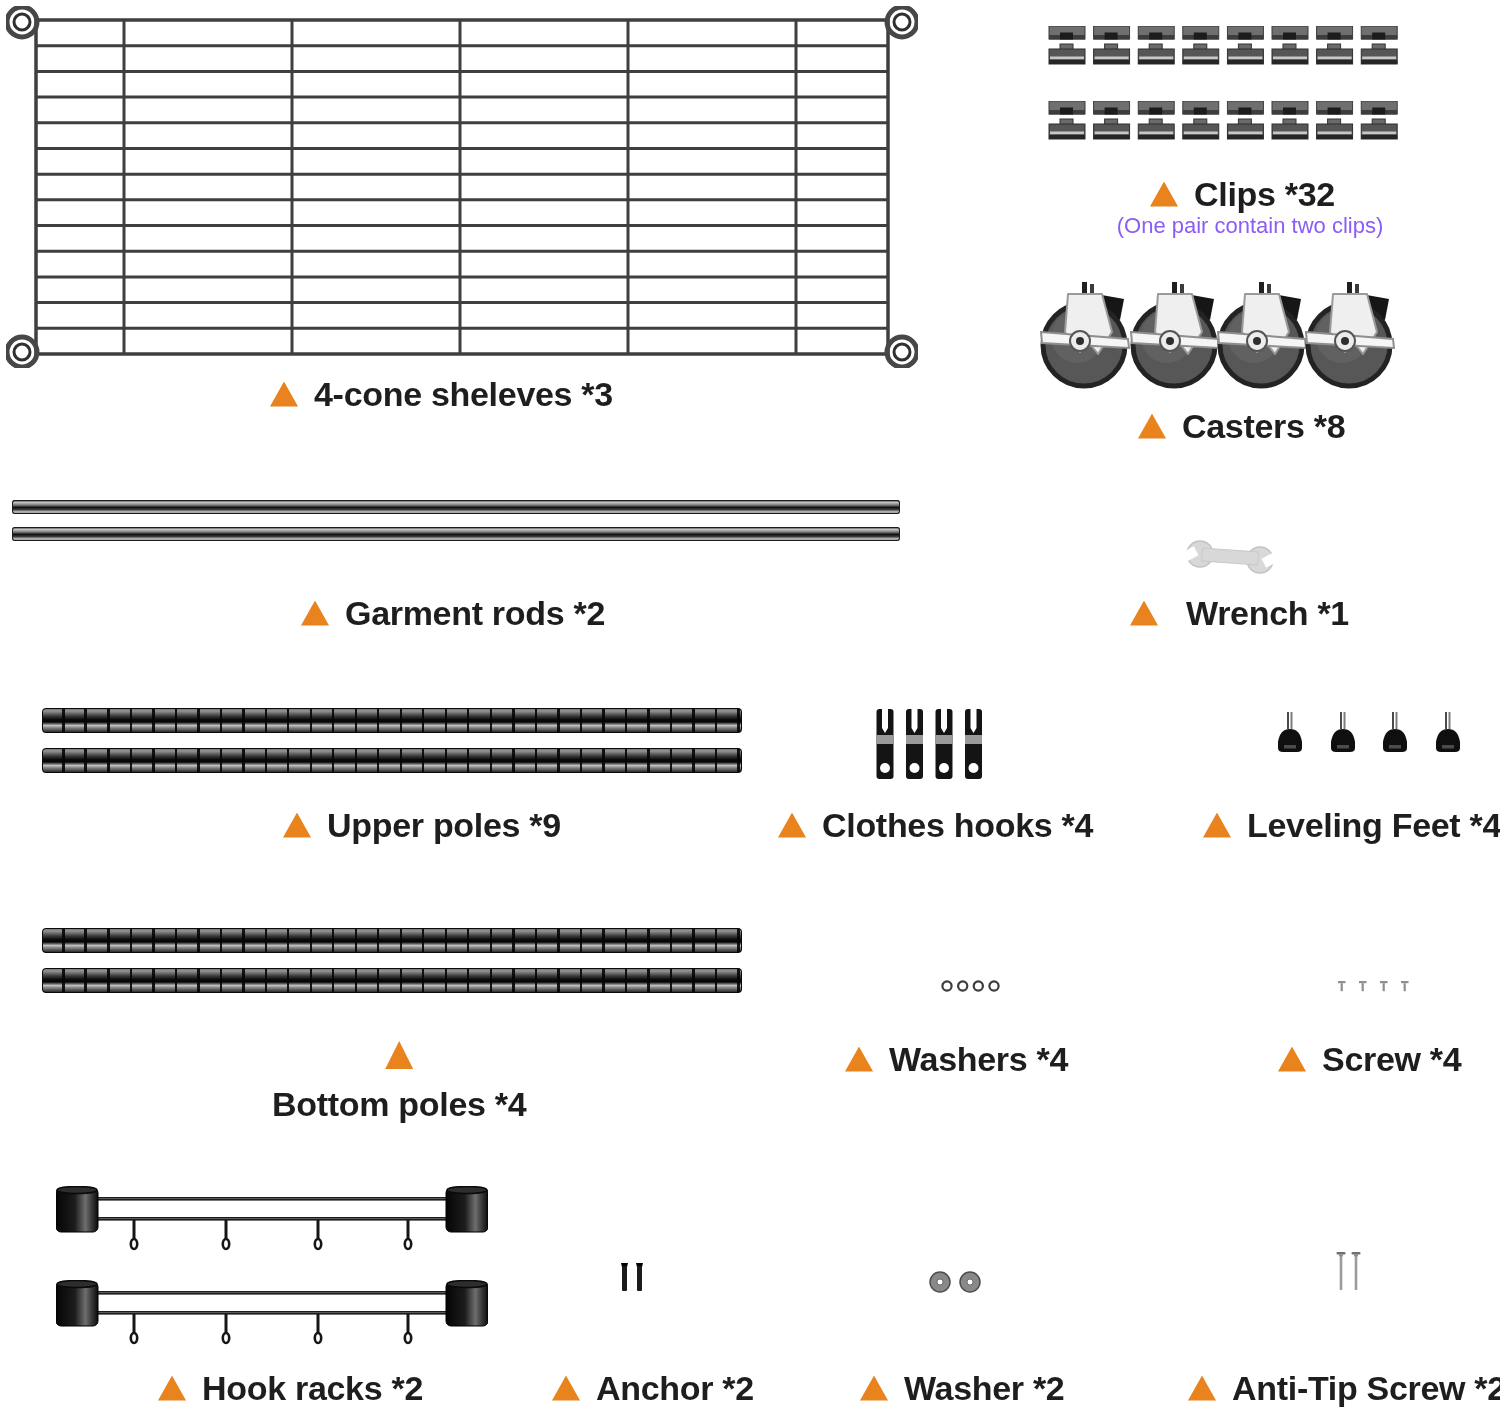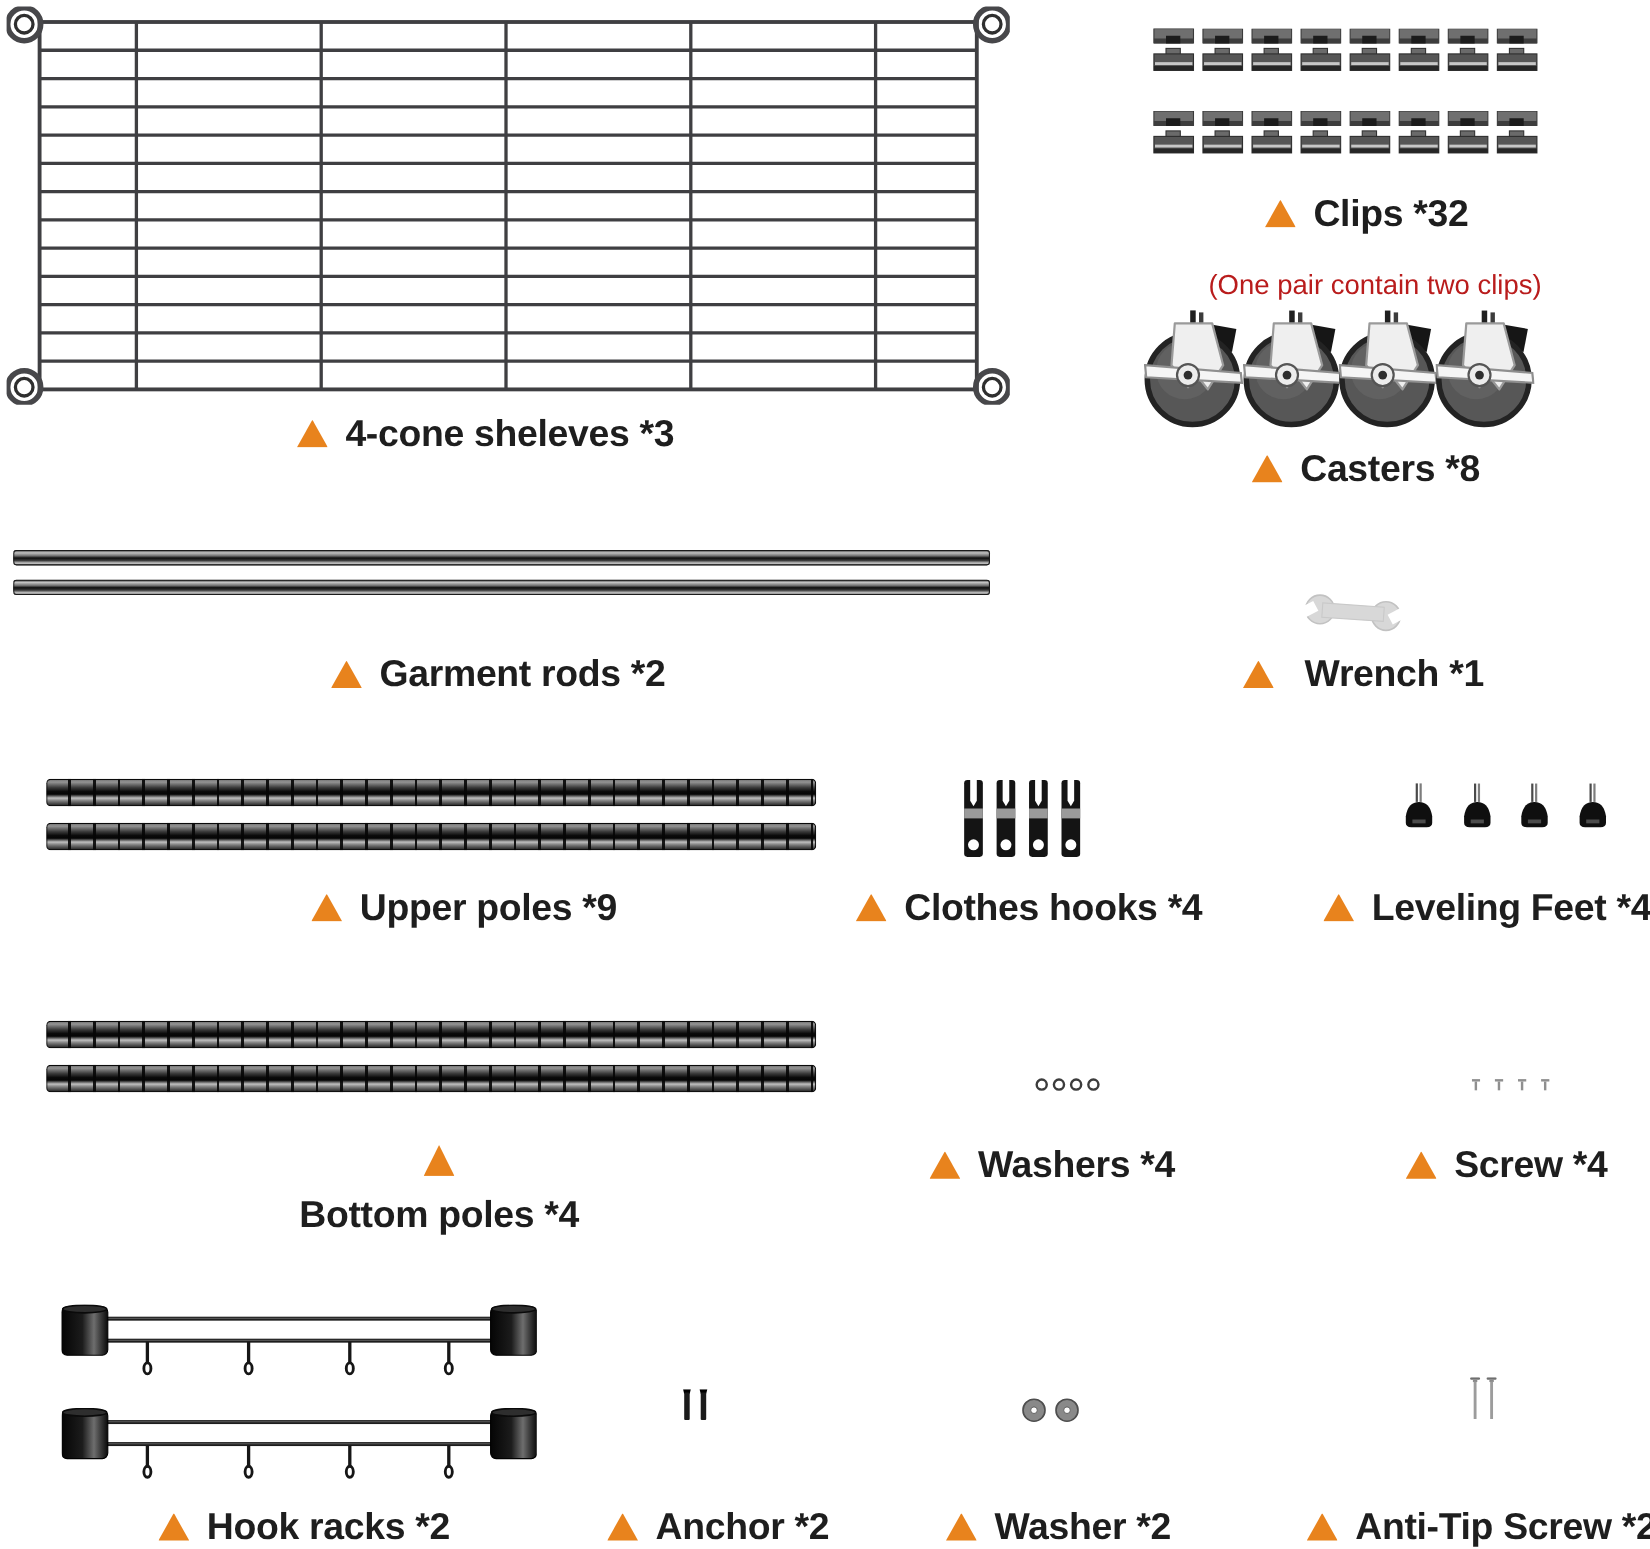--- a/index.html
+++ b/index.html
@@ -13,22 +13,22 @@
     position:absolute;display:flex;align-items:center;gap:16px;
     white-space:nowrap;height:36px;
   }
   .tri{
     width:28px;height:25px;flex:0 0 28px;
     background:var(--accent,#E8831D);
     clip-path:polygon(50% 0,100% 100%,0 100%);
   }
   .lbl-text{font-size:34px;font-weight:600;letter-spacing:-0.3px;color:#1e1e1e;}
   .note-text{
-    position:absolute;font-size:25px;font-weight:400;color:#b91c1c;
-    text-align:center;white-space:nowrap;margin-top:32px;
+    position:absolute;font-size:22px;font-weight:400;color:#8b5cf6;
+    text-align:center;white-space:nowrap;
   }
   
   .pole{
     position:absolute;left:42px;width:700px;height:25px;border-radius:4px;
     background:
       repeating-linear-gradient(90deg, rgba(0,0,0,0) 0 20px, rgba(5,5,5,0.9) 20px 22.5px),
       linear-gradient(180deg,#6a6a6a 0%,#949494 12%,#3a3a3a 32%,#0b0b0b 46%,#050505 56%,#c0c0c0 70%,#7e7e7e 80%,#161616 100%);
     box-shadow:inset 0 0 0 1px #0a0a0a;
   }
   
@@ -274,21 +274,21 @@
         </g>
         <rect x="0" y="2" width="42" height="44" rx="5" fill="url(#cyl)" stroke="#000"></rect>
         <ellipse cx="21" cy="4" rx="20" ry="3.5" fill="#2e2e2e" stroke="#0a0a0a" stroke-width="1.5"></ellipse>
         <rect x="390" y="2" width="42" height="44" rx="5" fill="url(#cyl)" stroke="#000"></rect>
         <ellipse cx="411" cy="4" rx="20" ry="3.5" fill="#2e2e2e" stroke="#0a0a0a" stroke-width="1.5"></ellipse>
       </symbol>
     </defs>
     <use href="#rack" x="0" y="0"></use>
     <use href="#rack" x="0" y="94"></use>
   </svg>
-  <div class="lbl" style="left:144px;top:1370px;">
+  <div class="lbl" style="left:158px;top:1370px;">
     <span class="tri"></span>
     <span class="lbl-text">Hook racks *2</span>
   </div>
 
   <svg class="part" style="left:619px;top:1263px;" width="30" height="32" viewBox="0 0 30 32">
     <g>
       <polygon points="2,0 9,0 8,4 3,4" fill="#000000"></polygon>
         <rect x="3" y="3" width="5" height="25" rx="1" fill="#1b1b1b"></rect>
       <polygon points="17,0 24,0 23,4 18,4" fill="#000000"></polygon>
         <rect x="18" y="3" width="5" height="25" rx="1" fill="#1b1b1b"></rect>

